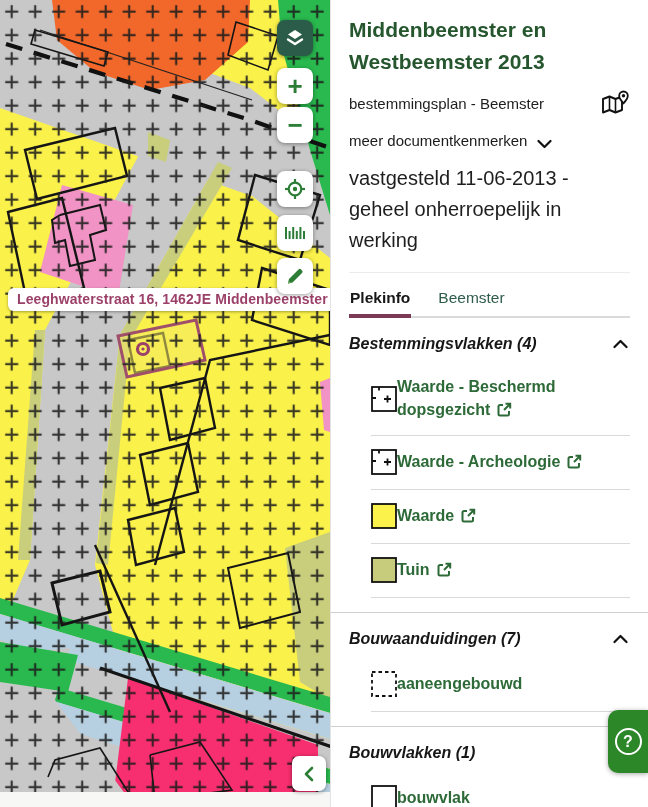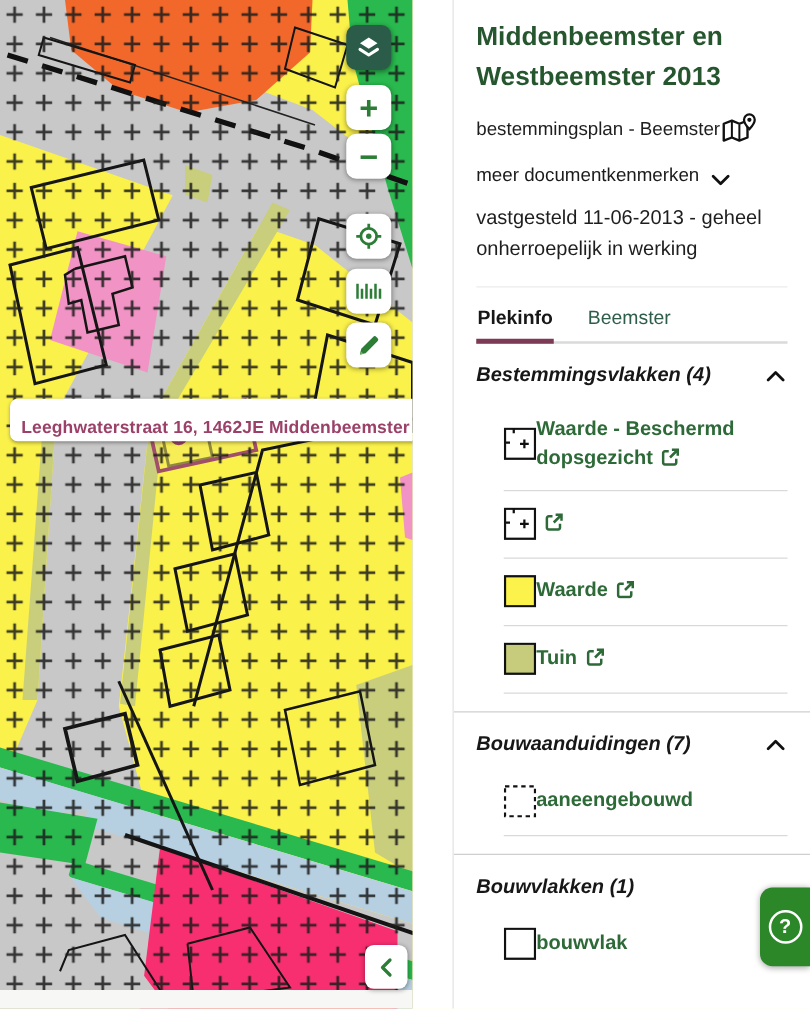--- a/index.html
+++ b/index.html
@@ -5,48 +5,48 @@
   * { margin:0; padding:0; box-sizing:border-box; }
   html,body { width:648px; height:807px; overflow:hidden; background:#fff;
     font-family:"Liberation Sans", sans-serif; }
   .app { position:relative; width:648px; height:807px; display:flex; }
 
   
   .map-wrap { position:relative; width:330px; height:807px; background:var(--map-gray); overflow:hidden; flex:0 0 330px; }
   .map-wrap svg.mapart { position:absolute; left:0; top:0; }
   .map-bottom-strip { position:absolute; left:0; bottom:0; width:330px; height:15px; background:#f7f7f5; }
 
-  .addr-pill { position:absolute; left:8px; top:319px; background:#fff; border-radius:6px;
-    padding:14px 9px 4px; font-size:14px; font-weight:700; color:var(--address-text);
+  .addr-pill { position:absolute; left:8px; top:288px; background:#fff; border-radius:6px;
+    padding:3px 9px 4px; font-size:14px; font-weight:700; color:var(--address-text);
     box-shadow:0 1px 3px rgba(0,0,0,.35); white-space:nowrap; letter-spacing:.1px; }
 
   .map-btn { position:absolute; width:36px; height:36px; border-radius:8px; background:#fff;
     border:none; box-shadow:0 1px 4px rgba(0,0,0,.4); display:flex; align-items:center;
     justify-content:center; cursor:pointer; color:var(--control-green);
     font-size:24px; font-weight:700; line-height:1; }
   .map-btn.dark { background:var(--layers-button-bg); color:#fff; }
   .btn-layers { right:17px; top:20px; }
   .btn-zoom-in { right:17px; top:68px; font-size:26px; }
   .btn-zoom-out { right:17px; top:107px; font-size:26px; }
   .btn-locate { right:17px; top:171px; }
   .btn-measure { right:17px; top:215px; }
   .btn-draw { right:17px; top:258px; }
   .btn-collapse { right:4px; top:756px; width:34px; height:35px; border-radius:7px; }
 
   
   .panel { width:368px; height:807px; background:#fff; border-left:1px solid #e3e3e3;
-    padding:0 18px; overflow:hidden; position:relative;margin-left:32px; }
+    padding:0 18px; overflow:hidden; position:relative; }
   .panel-header { padding:14px 0 16px; border-bottom:1px solid #ececec; }
   .doc-title { color:var(--brand-green); font-size:21px; font-weight:700; line-height:1.5;
     max-width:250px; }
-  .doc-sub-row { display:flex; align-items:center; justify-content:flex-start; margin-top:13px; }
+  .doc-sub-row { display:flex; align-items:center; justify-content:space-between; margin-top:13px; }
   .doc-subtitle { font-size:15px; color:#1e1e1e; }
   .doc-more { display:flex; align-items:flex-end; gap:10px; margin-top:15px; font-size:15px;
     color:#1b1b1b; cursor:pointer; background:none; border:none; font-family:inherit; }
-  .doc-status { margin-top:14px; font-size:16px; color:#1e1e1e; line-height:1.55; max-width:272px; }
+  .doc-status { margin-top:14px; font-size:20px; color:#1e1e1e; line-height:1.55; max-width:272px; }
 
   .tabs { display:flex; gap:26px; border-bottom:2px solid #dadada; margin-top:6px; }
   .tab { font-size:15.5px; padding:10px 1px 7px; cursor:pointer; background:none; border:none;
     font-family:inherit; color:var(--tab-inactive); border-bottom:4px solid transparent;
     margin-bottom:-2px; }
   .tab.active { color:#171717; font-weight:700; border-bottom-color:var(--tab-active-underline); }
 
   .section-head { display:flex; align-items:center; justify-content:space-between;
     padding:17px 2px 10px 0; cursor:pointer; background:none; border:none; width:100%;
     font-family:inherit;font-style:italic; }
@@ -240,21 +240,21 @@
     </div>
     <hr class="divider">
 
     <div class="legend-item">
       <span class="swatch">
         <svg class="sq" viewBox="0 0 26 26">
             <rect x="1" y="1" width="24" height="24" fill="#fff" stroke="#111" stroke-width="1.8"></rect>
             <path d="M13,13 h7 M16.5,9.5 v7 M1,12 h4 M8,1 v3.5" stroke="#111" stroke-width="1.8" fill="none"></path>
           </svg>
       </span>
-      <a class="item-label"><svg class="ext-ico" width="15" height="15" viewBox="0 0 15 15">
+      <a class="item-label"><span>Waarde - Archeologie</span><svg class="ext-ico" width="15" height="15" viewBox="0 0 15 15">
             <path d="M6,3 H3 a1.5,1.5 0 0 0 -1.5,1.5 V12 a1.5,1.5 0 0 0 1.5,1.5 H10.5 a1.5,1.5 0 0 0 1.5,-1.5 V9" fill="none" stroke="var(--link-green)" stroke-width="2"></path>
             <path d="M8.5,1.8 H13.2 V6.5 M13,2 L7,8" fill="none" stroke="var(--link-green)" stroke-width="2"></path>
           </svg></a>
     </div>
     <hr class="divider">
 
     <div class="legend-item">
       <span class="swatch">
         <svg class="sq" viewBox="0 0 26 26">
             <rect x="1" y="1" width="24" height="24" fill="var(--swatch-yellow)" stroke="#111" stroke-width="1.8"></rect>

